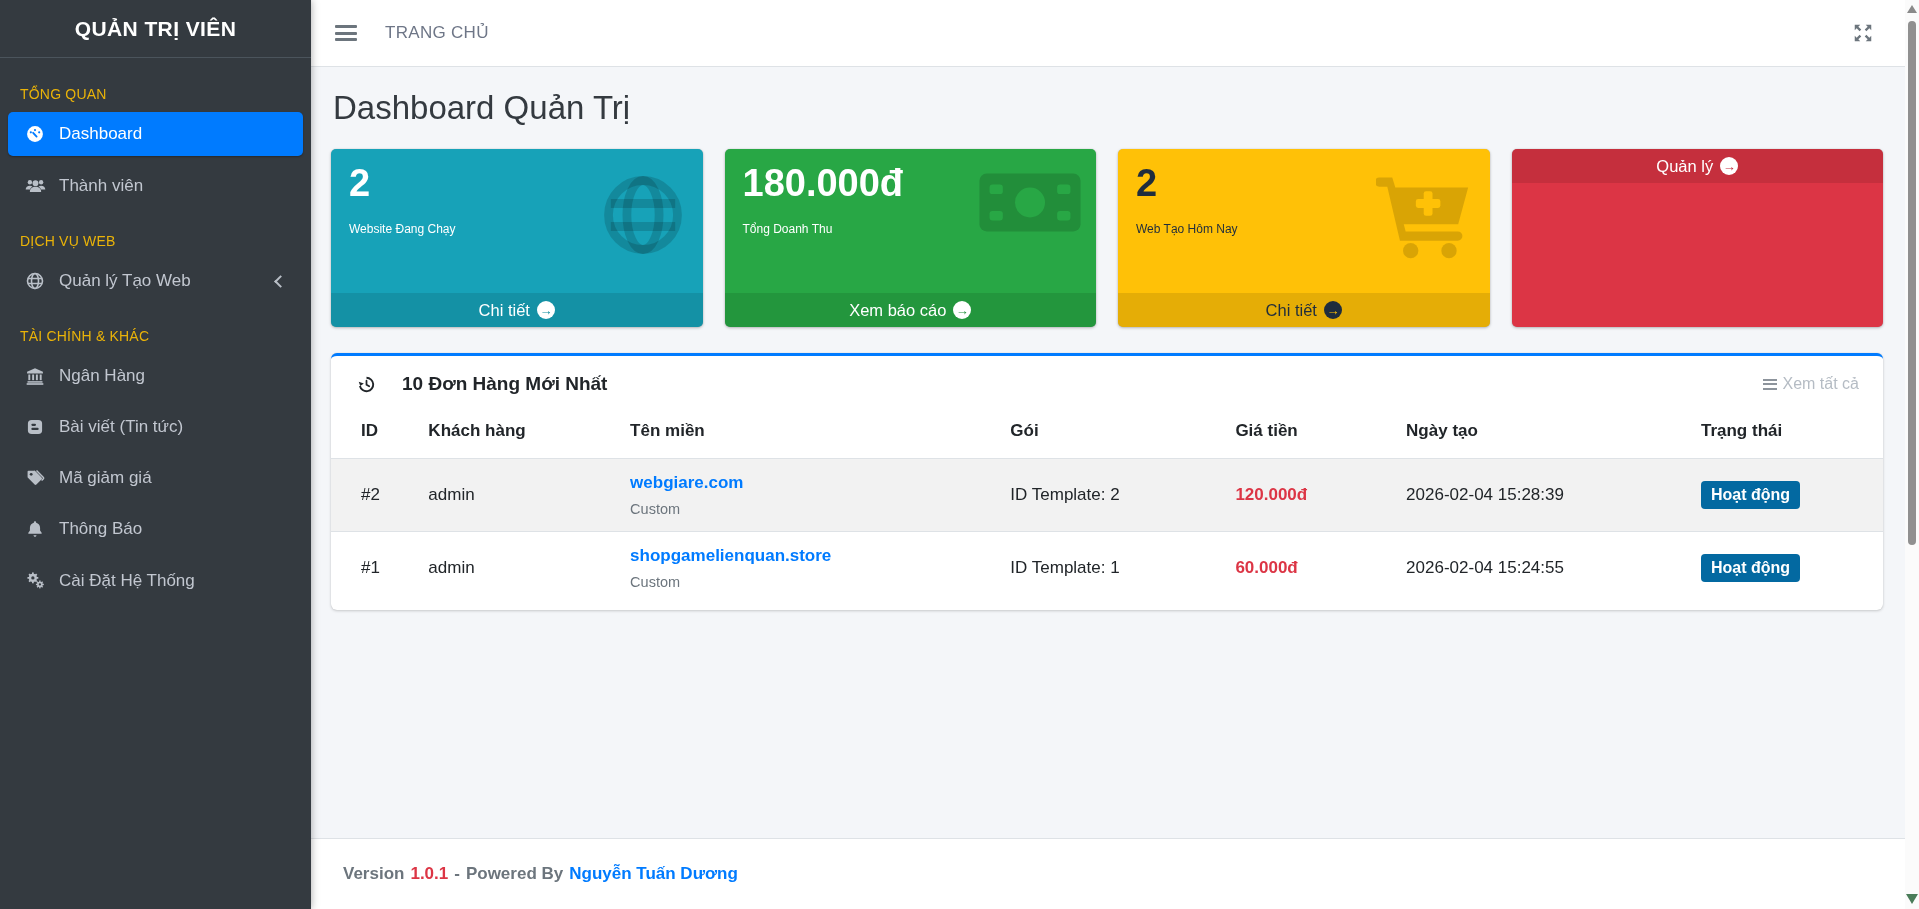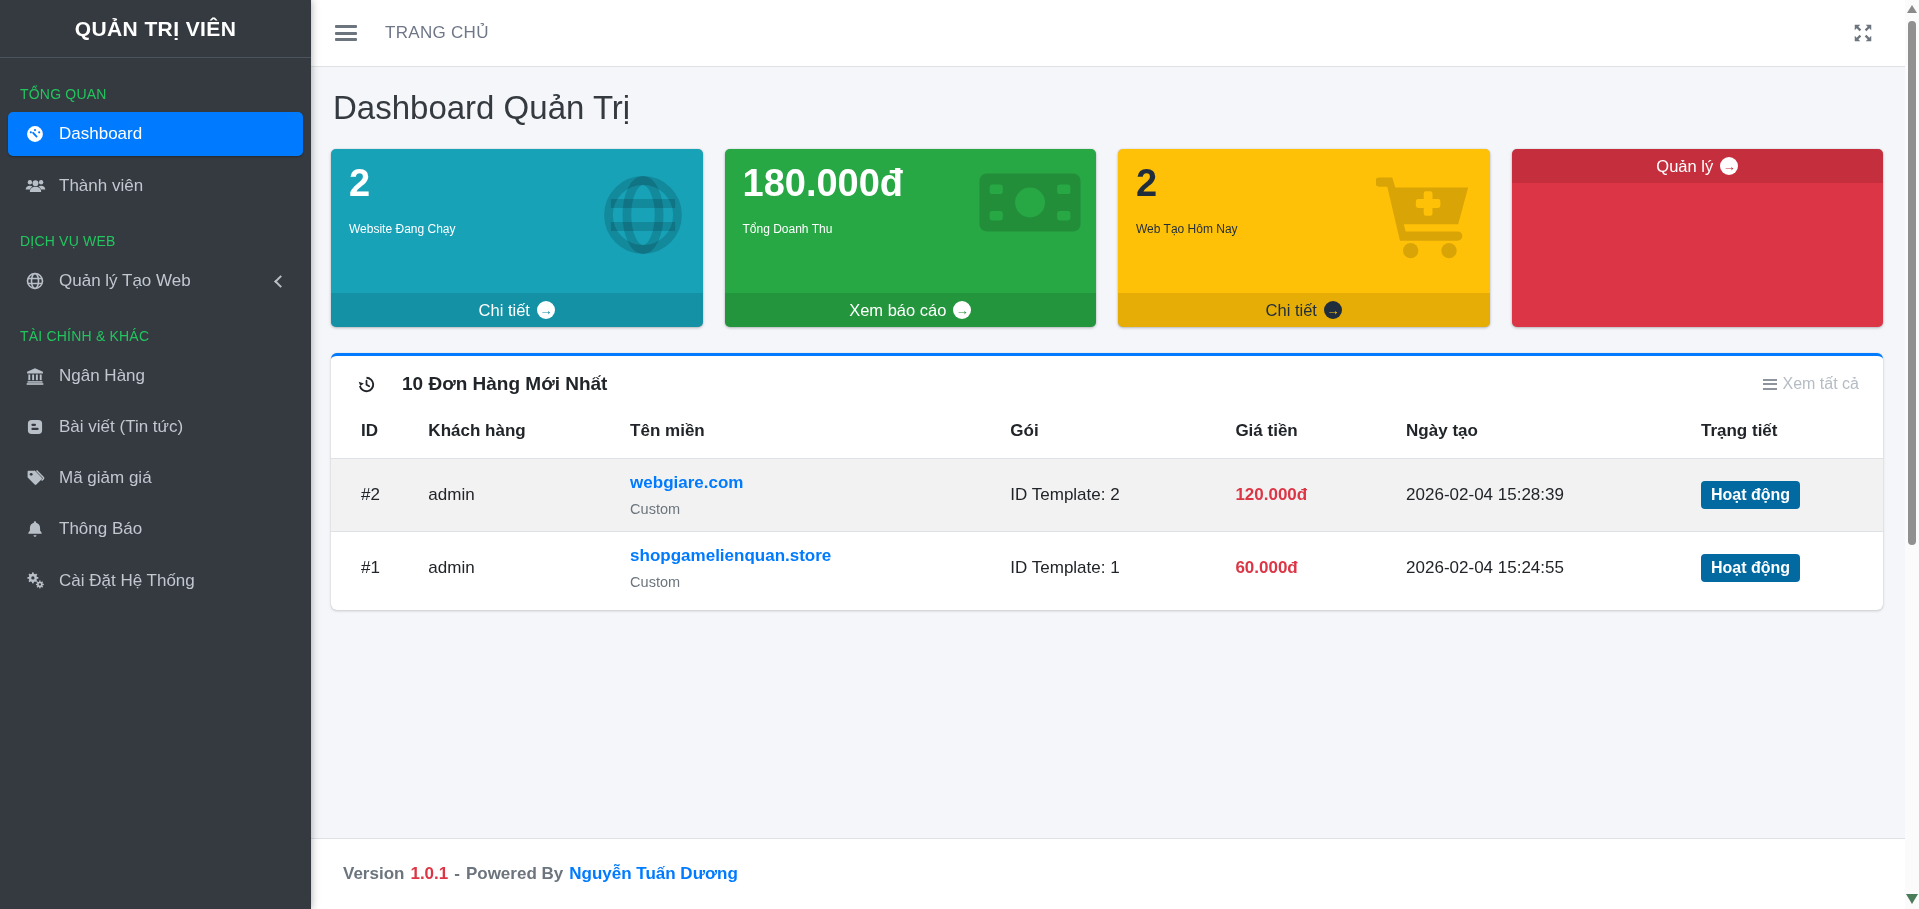--- a/index.html
+++ b/index.html
@@ -3,21 +3,21 @@
 <meta charset="utf-8">
 <style>
   * { margin:0; padding:0; box-sizing:border-box; }
   html,body { width:1919px; height:909px; overflow:hidden; font-family:"Liberation Sans", sans-serif; background:#f4f6f9; }
   .app { display:flex; width:100%; height:100%; }
 
   
   .sidebar { width:311px; min-width:311px; height:100%; background:#343a40; color:#c2c7d0; z-index:5; box-shadow:0 0 8px rgba(0,0,0,.35); }
   .brand { height:58px; display:flex; align-items:center; justify-content:center; color:#fff; font-size:21px; font-weight:bold; letter-spacing:.4px; border-bottom:1px solid #4b545c; cursor:pointer; }
   .nav { padding:10px 8px; }
-  .nav-header { padding:18px 12px 10px 12px; font-size:14px; color:#22c55e; letter-spacing:.2px; }
+  .nav-header { padding:18px 12px 10px 12px; font-size:14px; color:#eab308; letter-spacing:.2px; }
   .nav-item { display:flex; align-items:center; padding:12px 12px; margin-bottom:7px; border-radius:5px; font-size:17px; color:#c2c7d0; cursor:pointer; }
   .nav-item .nico { width:30px; display:flex; justify-content:center; margin-right:9px; color:#b9bfc7; }
   .nav-item.active { background:#007bff; color:#fff; box-shadow:0 1px 2px rgba(0,0,0,.3); }
   .nav-item.active .nico { color:#fff; }
   .chev-left { width:9px; height:9px; border-left:2px solid #b9bfc7; border-bottom:2px solid #b9bfc7; transform:rotate(45deg); margin-left:auto; margin-right:6px; }
 
   
   .main { flex:1; display:flex; flex-direction:column; height:100%; }
   .navbar { height:67px; min-height:67px; background:#fff; border-bottom:1px solid #dee2e6; display:flex; align-items:center; padding:0 45px 0 24px; }
   .hamburger { width:22px; cursor:pointer; }
@@ -326,21 +326,21 @@
               <col style="width:12.5%">
           </colgroup>
           <thead>
             <tr>
               <th>ID</th>
               <th>Khách hàng</th>
               <th>Tên miền</th>
               <th>Gói</th>
               <th>Giá tiền</th>
               <th>Ngày tạo</th>
-              <th>Trạng tiết</th>
+              <th>Trạng thái</th>
             </tr>
           </thead>
           <tbody>
             <tr>
               <td>#2</td>
               <td>admin</td>
               <td>
                 <a class="dom-link">webgiare.com</a>
                 <div class="dom-sub">Custom</div>
               </td>

